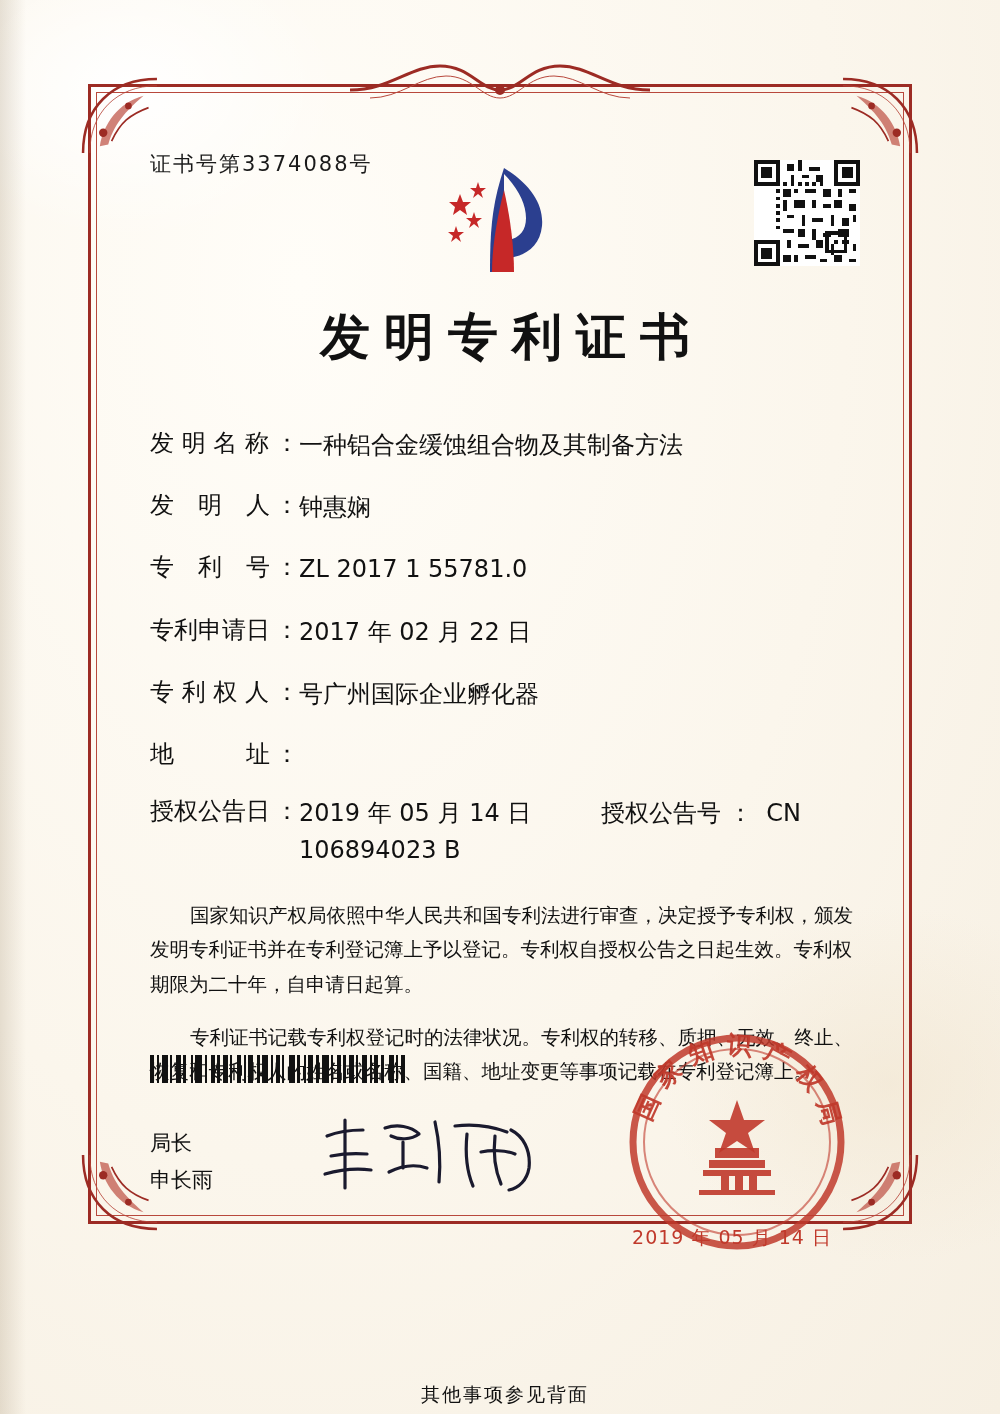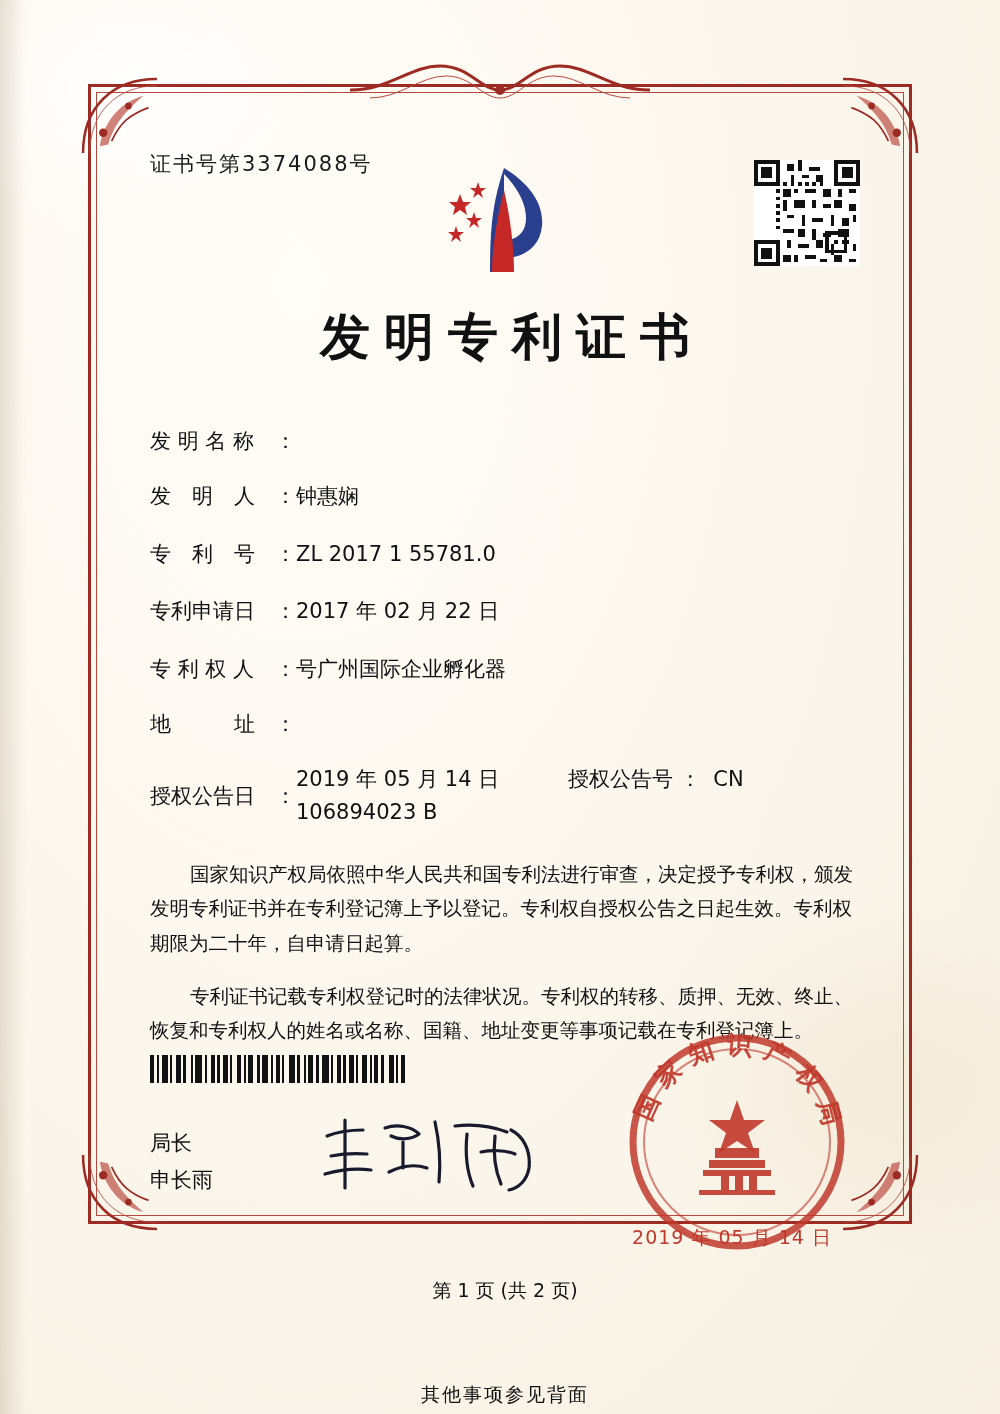--- a/index.html
+++ b/index.html
@@ -68,24 +68,24 @@
   #title{
     margin-top:126px;
     text-align:center;
     font-family:"DejaVu Sans","Liberation Sans",sans-serif;
     font-size:50px;font-weight:bold;color:#111;
     letter-spacing:14px;text-indent:14px;
   }
 
   #fields{margin-top:56px;}
   .frow{
-    display:flex;align-items:center;
+    display:flex;align-items:flex-start;
     margin-bottom:25px;
     font-family:"DejaVu Sans","Liberation Sans",sans-serif;
-    font-size:21px;color:#111;
+    font-size:24px;color:#111;
   }
   .flabel{
     width:125px;flex:0 0 125px;
     letter-spacing:0px;
     white-space:pre;
   }
   .fcolon{flex:0 0 14px;}
   .fvalue{flex:1;line-height:1.55;}
   .sub-label{margin-left:62px;white-space:pre;}
   .sub-colon{margin-right:6px;}
@@ -311,20 +311,21 @@
         </g>
       </svg>
     </div>
 
     <div id="title">发明专利证书</div>
 
     <div id="fields">
       <div class="frow">
         <span class="flabel">发 明 名 称</span>
         <span class="fcolon">：</span>
+        <span class="fvalue">一种铝合金缓蚀组合物及其制备方法</span>
       </div>
       <div class="frow">
         <span class="flabel">发　明　人</span>
         <span class="fcolon">：</span>
         <span class="fvalue">钟惠娴</span>
       </div>
       <div class="frow">
         <span class="flabel">专　利　号</span>
         <span class="fcolon">：</span>
         <span class="fvalue">ZL 2017 1 55781.0</span>
@@ -486,18 +487,17 @@
           <path id="topArc" d="M 24 112 A 88 88 0 0 1 200 112"></path>
           <path id="botArc" d="M 34 112 A 78 78 0 0 0 190 112"></path>
         </defs>
         <text font-family="DejaVu Sans, sans-serif" font-size="25" font-weight="bold" fill="#c0392b" letter-spacing="11" opacity=".92">
           <textPath href="#topArc" startOffset="7%">国家知识产权局</textPath>
         </text>
       </svg>
     </div>
     <div id="seal-date">2019 年 05 月 14 日</div>
 
-    <div id="page-num">第 1 页 (共 2 页)</div>
 
     <div id="footer-note">其他事项参见背面</div>
 
   </div>
 </div>
 
 </body></html>

